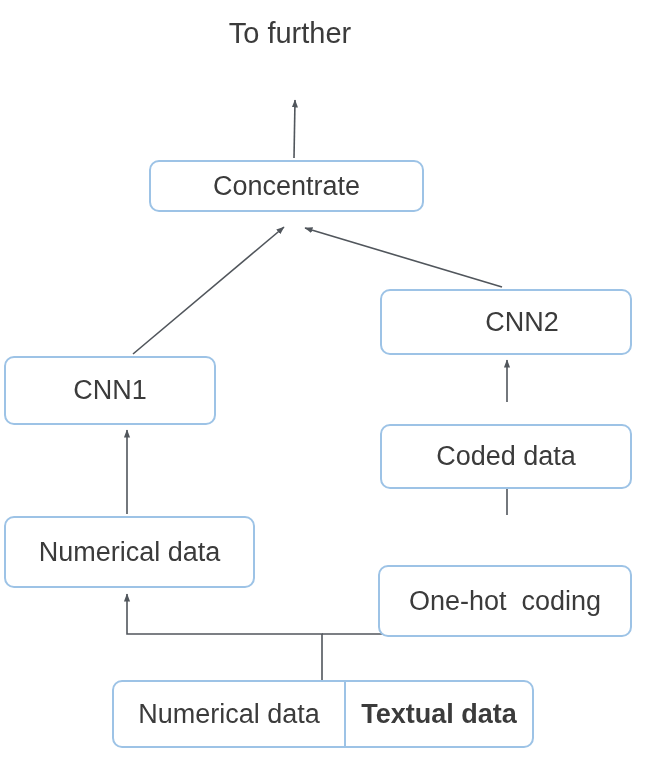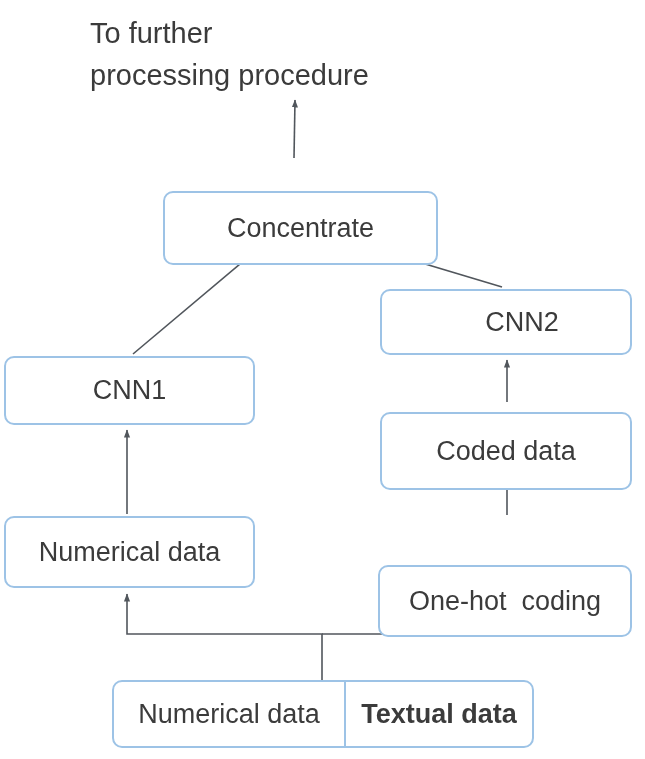--- a/index.html
+++ b/index.html
@@ -36,21 +36,21 @@
     border:2px solid var(--box-border);
     border-radius:10px;
     display:flex;align-items:center;justify-content:center;
     font-size:27px;
     color:var(--text);
     white-space:pre;
   }
   .title-caption{
     position:absolute;
     left:90px;top:12px;width:400px;
-    text-align:left;
+    text-align:center;
     font-size:29px;
     line-height:1.45;
     color:var(--text);
   }
   .input-split{
     padding:0;
   }
   .input-split .cell{
     height:100%;
     display:flex;align-items:center;justify-content:center;
@@ -81,36 +81,35 @@
     <path d="M502,287 L305,228" marker-end="url(#arrowhead)"></path>
     <path d="M127,514 L127,430" marker-end="url(#arrowhead)"></path>
     <path d="M507,515 L507,474" marker-end="url(#arrowhead)"></path>
     <path d="M507,402 L507,360" marker-end="url(#arrowhead)"></path>
     <path d="M322,680 L322,634 L127,634 L127,594" marker-end="url(#arrowhead)"></path>
     <path d="M322,634 L507,634 L507,594" marker-end="url(#arrowhead)"></path>
   </svg>
 
   <div class="title-caption">
     <div>To further</div>
-    <div>processing procedure</div>
   </div>
 
-  <div class="box" style="left:163px;top:160px;width:275px;height:74px;margin-top:31px;">
+  <div class="box" style="left:149px;top:160px;width:275px;height:52px;">
     <span>Concentrate</span>
   </div>
 
   <div class="box" style="left:380px;top:289px;width:252px;height:66px;padding-left:32px;">
     <span>CNN2</span>
   </div>
 
-  <div class="box" style="left:4px;top:356px;width:251px;height:69px;">
+  <div class="box" style="left:4px;top:356px;width:212px;height:69px;">
     <span>CNN1</span>
   </div>
 
-  <div class="box" style="left:380px;top:412px;width:252px;height:78px;">
+  <div class="box" style="left:380px;top:424px;width:252px;height:65px;">
     <span>Coded data</span>
   </div>
 
   <div class="box" style="left:4px;top:516px;width:251px;height:72px;">
     <span>Numerical data</span>
   </div>
 
   <div class="box" style="left:378px;top:517px;width:254px;height:72px;margin-top:48px;">
     <span>One-hot  coding</span>
   </div>

